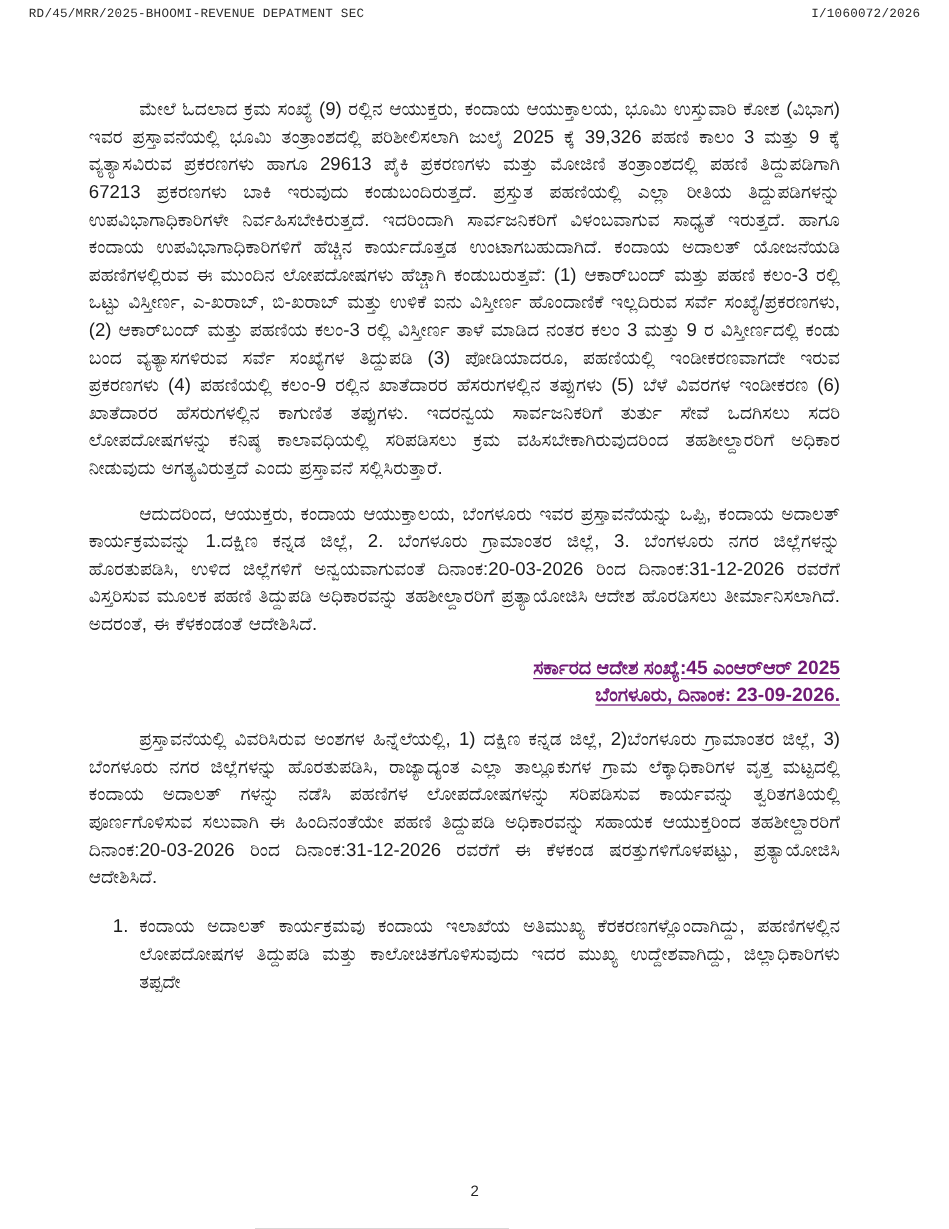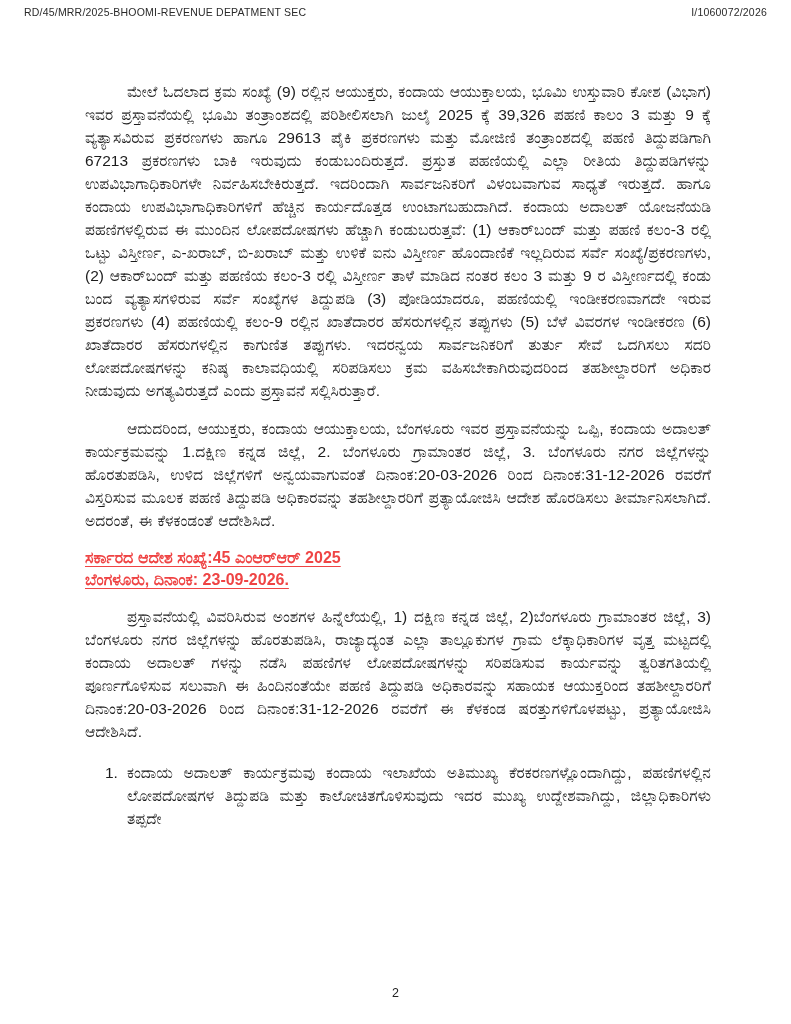--- a/index.html
+++ b/index.html
@@ -21,44 +21,44 @@
   .doc-header {
     position: absolute;
     top: 6px;
     left: 24px;
     right: 24px;
     display: flex;
     justify-content: space-between;
     font-size: 10.5px;
     letter-spacing: 0.2px;
     color: #2a2a2a;
-    font-family: Liberation Sans, sans-serif;
+    font-family: Liberation Mono, monospace;
   }
   .content {
     position: absolute;
     top: 80px;
-    left: 85px;
+    left: 74px;
     width: 626px;
   }
   .para {
     font-size: 15.5px;
     line-height: 23px;
     text-align: justify;
     text-indent: 42px;
     margin: 0 0 15px 0;
     word-spacing: 1px;
     color: #1c1c1c;
   }
   .order-heading {
-    text-align: left;
+    text-align: right;
     font-weight: bold;
     font-size: 16px;
     line-height: 22px;
     margin: 6px 0 14px 0;
-    color: #ef4444;
+    color: #701a75;
   }
   .order-heading .hline {
     text-decoration: underline;
     text-underline-offset: 3px;
   }
   .olist {
     margin: 18px 0 0 0;
     padding: 0;
   }
   .olist-item {

